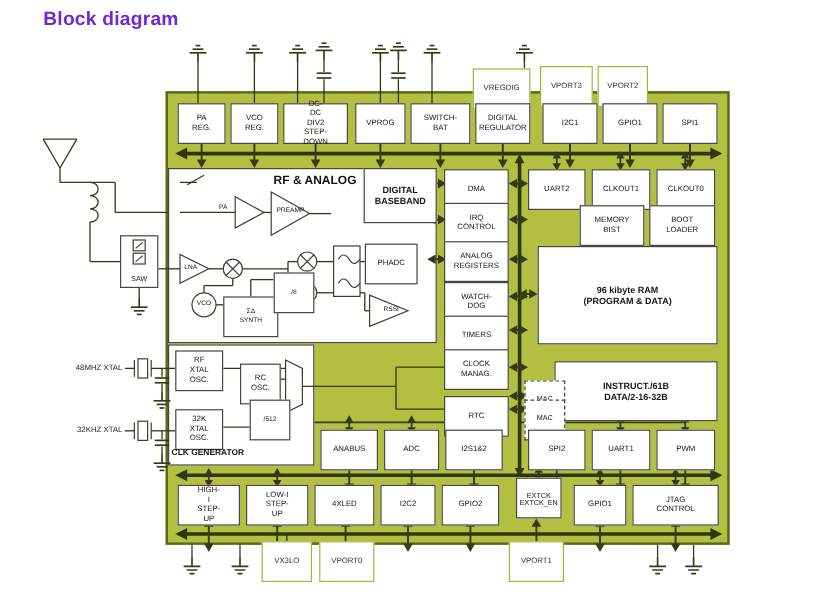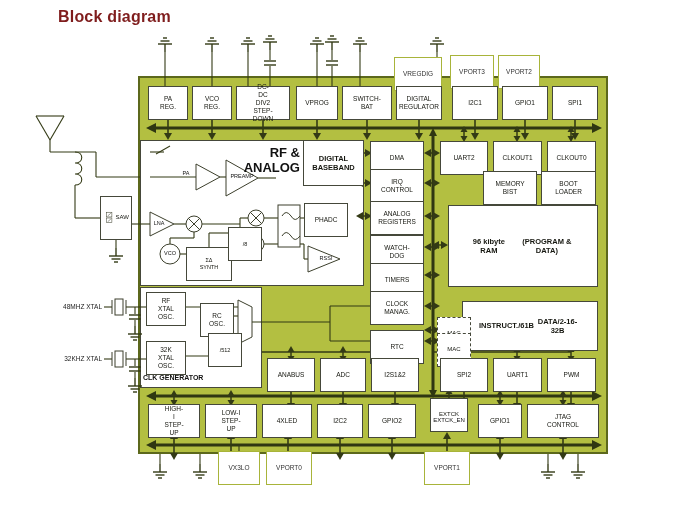--- a/index.html
+++ b/index.html
@@ -1,27 +1,27 @@
 <!DOCTYPE html>
 <html><head>
 <meta charset="utf-8">
 <style>
   html,body{margin:0;padding:0;background:#fff;}
   #canvas{position:relative;width:693px;height:509px;background:#fff;
           font-family:"Liberation Sans","DejaVu Sans",sans-serif;overflow:hidden;}
-  .title{position:absolute;left:36px;top:8px;font-size:16px;font-weight:600;color:#7f1d1d;letter-spacing:.2px;margin-left:22px;}
+  .title{position:absolute;left:36px;top:8px;font-size:16px;font-weight:600;color:#6d28d9;letter-spacing:.2px;}
   .chip{position:absolute;left:138px;top:76px;width:470px;height:378px;background:#b3bf41;border:2px solid #5c681c;box-sizing:border-box;}
   .box{position:absolute;background:#fff;border:1px solid #45483a;box-sizing:border-box;
        display:flex;align-items:center;justify-content:center;text-align:center;
        font-size:6.5px;line-height:1.25;color:#15160f;padding:16px;}
   .sec{position:absolute;background:#fff;border:1px solid #45483a;box-sizing:border-box;}
   .bold{font-weight:bold;font-size:7.5px;}
-  .col{flex-direction:row;}
+  .col{flex-direction:column;}
   .ext{border:1.5px solid #a8b43a;font-size:6.5px;color:#333;background:#fff;}
-  .flabel{position:absolute;font-size:13px;font-weight:bold;color:#111;text-align:right;}
+  .flabel{position:absolute;font-size:10px;font-weight:bold;color:#111;text-align:left;}
   .slabel{position:absolute;font-size:5.5px;color:#111;text-align:center;}
   .xlabel{position:absolute;font-size:6.5px;color:#222;text-align:right;}
   .dash{border:1px dashed #45483a;}
   svg.overlay{position:absolute;left:0;top:0;width:693px;height:509px;pointer-events:none;}
   .sawglyph{width:24px;height:24px;}
 </style>
 </head>
 <body>
 
 <div id="canvas">

